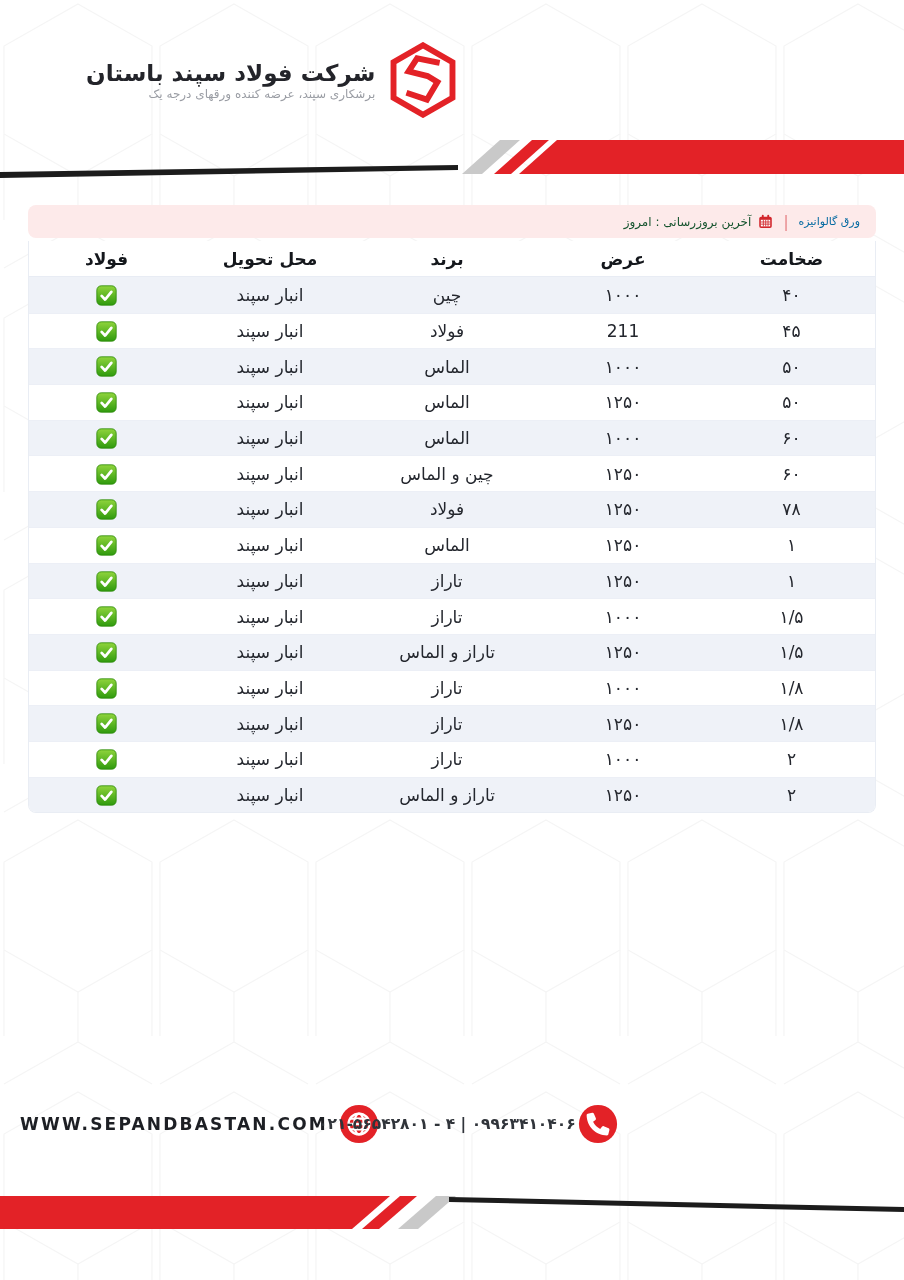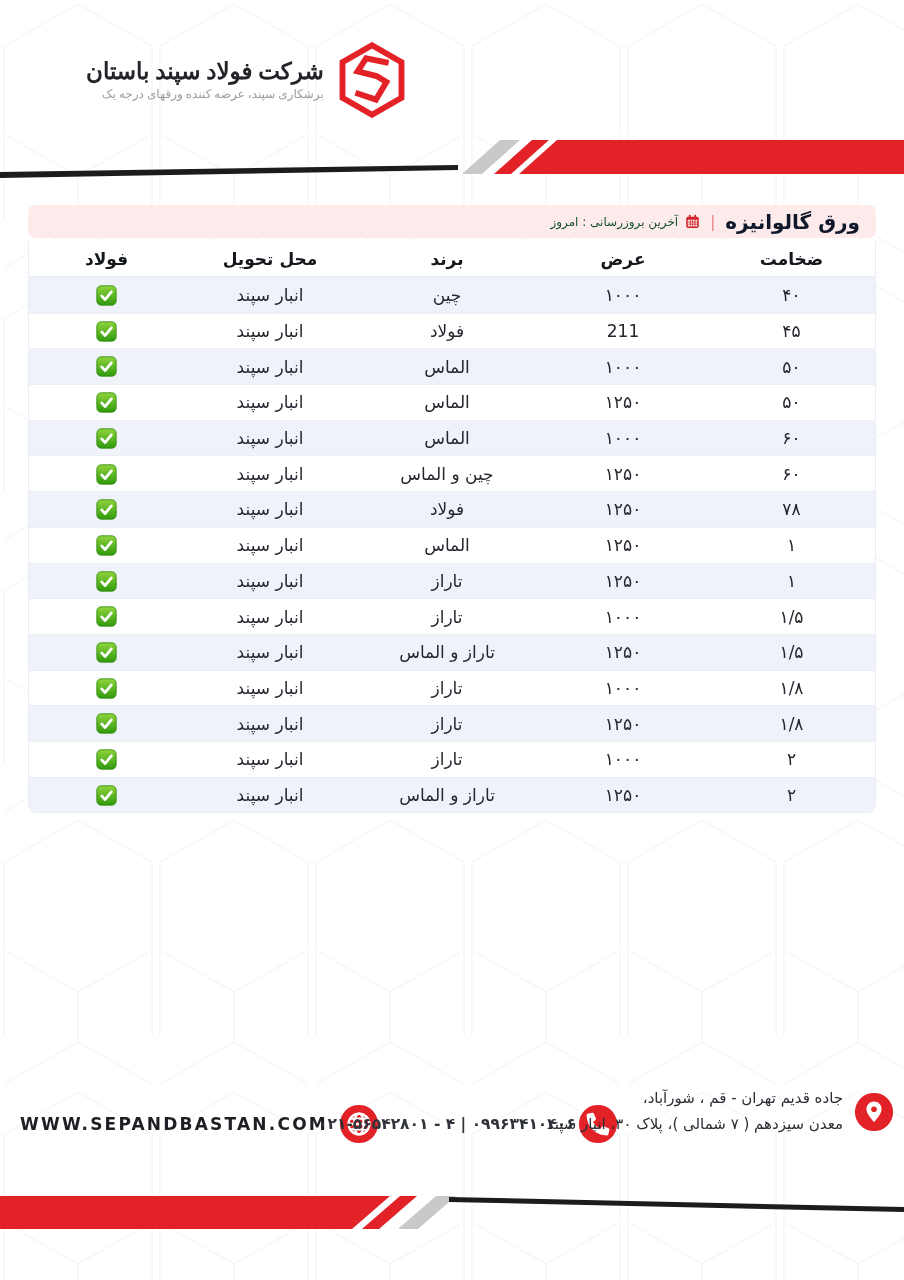--- a/index.html
+++ b/index.html
@@ -12,40 +12,40 @@
   #page { position:relative; width:904px; height:1280px; background:#fff; overflow:hidden; }
 
   
   .decor { position:absolute; inset:0; pointer-events:none; z-index:0; }
 
   
   .brand {
     position:absolute; top:42px; left:86px; z-index:2;
     display:flex; align-items:center; gap:15px;
   }
-  .brand-text { text-align:right;font-family:Liberation Serif, serif; }
+  .brand-text { text-align:right; }
   .company-name {
     font-size:23px; font-weight:bold; color:#23242a; letter-spacing:0;
     line-height:1.25; direction:rtl;
   }
   .company-tagline {
     font-size:12px; color:#9a9da4; direction:rtl;
   }
   .logo-svg { width:66px; height:76px; display:block; }
 
   
   .table-section {
     position:absolute; top:205px; left:28px; width:848px; z-index:2;
     direction:rtl;
   }
   .title-bar {
     height:33px; background:#fdeaea; border-radius:8px;
     display:flex; align-items:center; padding:0 16px;
   }
-  .title-bar .t-title { font-size:20px; font-weight:bold; color:#0f172a; }
+  .title-bar .t-title { font-size:11px; font-weight:normal; color:#0369a1; }
   .title-bar .t-divider { margin:0 10px; color:#d2262c; opacity:.55; font-size:15px; }
   .title-bar .cal-icon { width:15px; height:15px; margin-left:7px; }
   .title-bar .t-update { font-size:12px; color:#14532d; }
 
   .table-box {
     margin-top:3px; background:#fff;
     border:1px solid #e9edf4; border-top:none;
     border-radius:0 0 8px 8px; overflow:hidden;
   }
   .grid-row {
@@ -450,25 +450,14 @@
   <div class="footer-phone">
     <span class="phone-text">۰۲۱-۵۶۵۴۲۸۰۱ - ۴ |  ۰۹۹۶۳۴۱۰۴۰۶</span>
     <svg class="round-icon" viewBox="0 0 44 44">
       <circle cx="22" cy="22" r="21" fill="#e32227"></circle>
       <g transform="translate(9.5 9.5) scale(0.049)" fill="#ffffff">
         <path d="M511.2 387l-23.25 100.8c-3.266 14.25-15.79 24.22-30.46 24.22C205.2 512 0 306.8 0 54.5c0-14.66 9.969-27.2 24.22-30.45l100.8-23.25c14.69-3.484 29.73 4.234 35.83 17.97l46.52 108.5c5.438 12.78 1.77 27.67-8.98 36.45L144.5 207.1c33.98 69.22 90.26 125.5 159.5 159.5l44.08-53.8c8.688-10.78 23.69-14.51 36.47-8.975l108.5 46.51C506.1 357.2 514.7 372.4 511.2 387z"></path>
       </g>
     </svg>
   </div>
 
-  <div class="footer-address">
-    <svg class="round-icon" viewBox="0 0 44 44">
-      <circle cx="22" cy="22" r="21" fill="#e32227"></circle>
-      <path d="M22 10.5c-4.6 0-8.3 3.7-8.3 8.2 0 6.2 8.3 14.3 8.3 14.3s8.3-8.1 8.3-14.3C30.3 14.2 26.6 10.5 22 10.5z" fill="#fff"></path>
-      <circle cx="22" cy="19" r="3.1" fill="#e32227"></circle>
-    </svg>
-    <div class="address-text">
-      <div>جاده قدیم تهران - قم ، شورآباد،</div>
-      <div>معدن سیزدهم ( ۷ شمالی )، پلاک ۳۰، انبار سپند</div>
-    </div>
-  </div>
 
 </div>
 
 </body></html>

